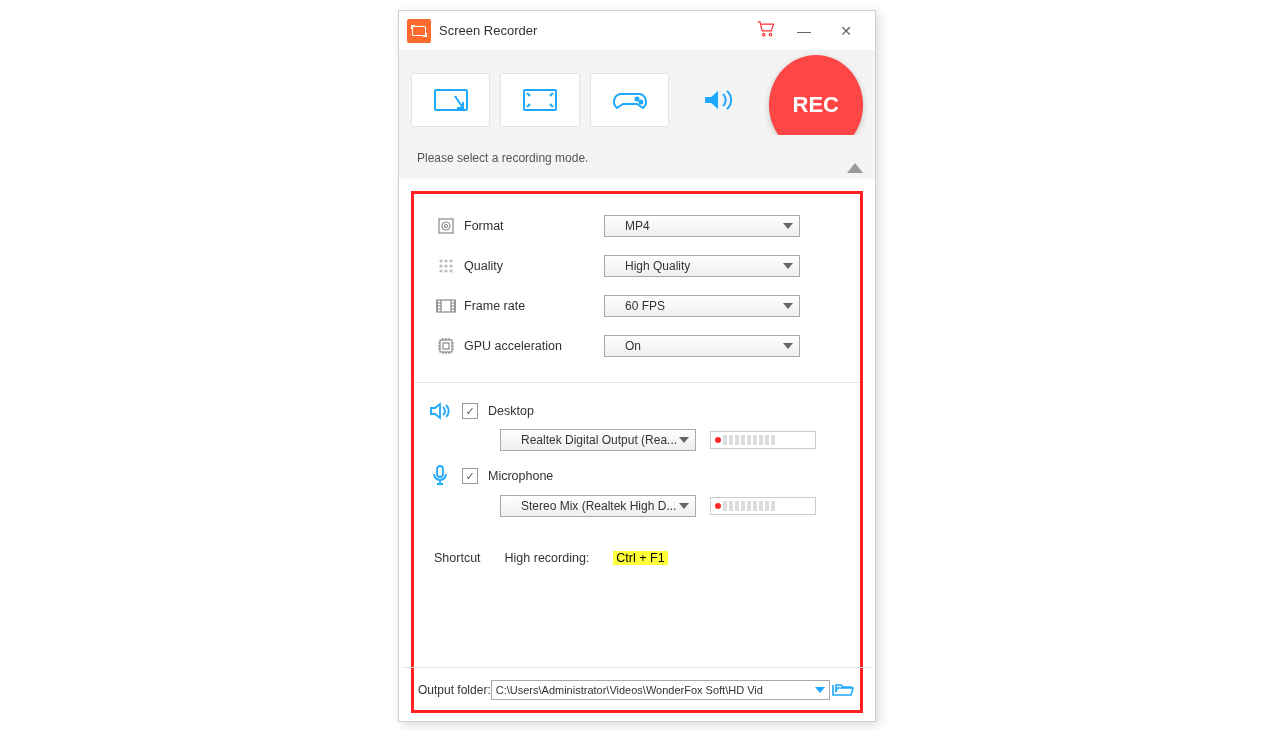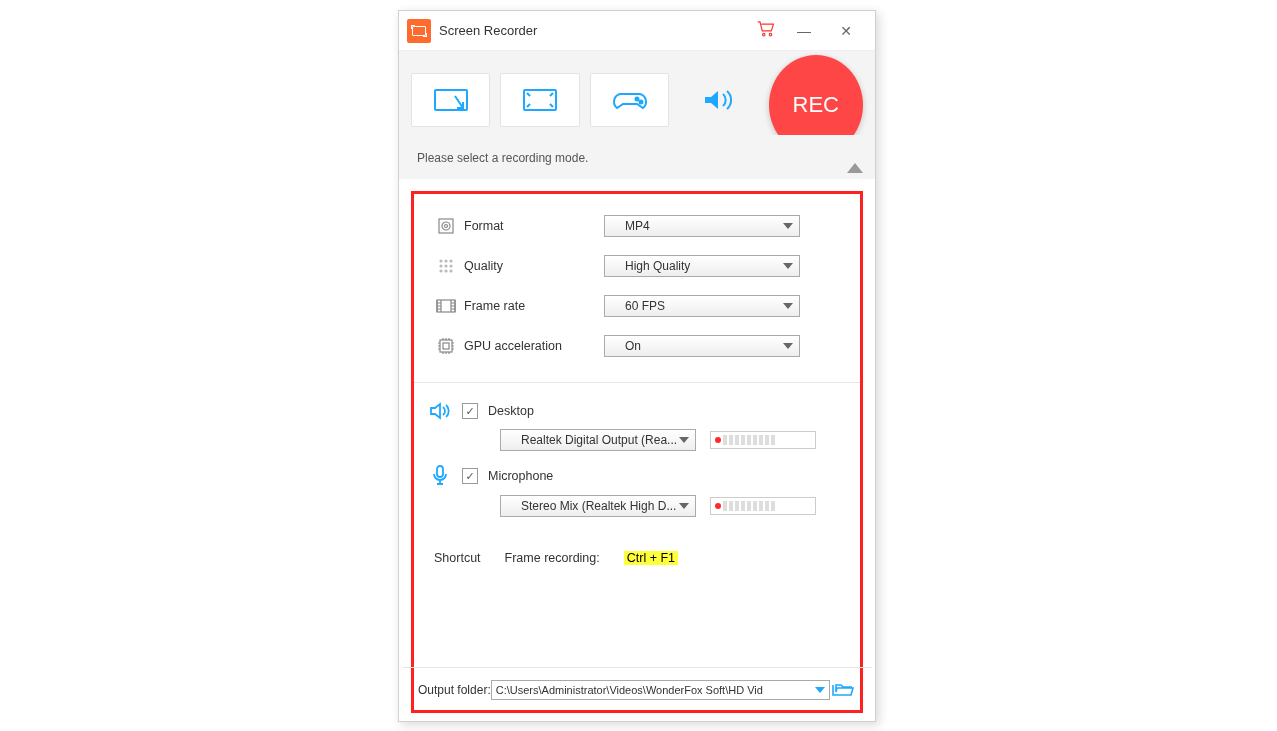--- a/index.html
+++ b/index.html
@@ -19,21 +19,21 @@
   .logo-inner::before, .logo-inner::after { content:""; position:absolute; width:3px; height:3px; border:1px solid #fff;}
   .logo-inner::before{ left:-2px; top:-2px; border-right:none; border-bottom:none;}
   .logo-inner::after{ right:-2px; bottom:-2px; border-left:none; border-top:none;}
   .title { font-size:13px; color:#333; flex:0 0 auto;}
   .spacer { flex:1; }
   .cart-icon { color:#ff3030; font-size:16px; padding:4px 8px; cursor:pointer;}
   .win-btn { width:42px; height:40px; display:flex; align-items:center; justify-content:center; color:#666; font-size:14px; cursor:pointer;}
   .mode-row { padding: 14px 12px 0 12px; display:flex; gap:10px; background:#f4f4f4; align-items:center;}
   .mode-btn { width:84px; height:54px; background:#fff; border:1px solid #e3e3e3; border-radius:2px; display:flex; align-items:center; justify-content:center; cursor:pointer;}
   .mode-btn svg { stroke:#1ea8ff; fill:none;}
-  .rec-btn { width:100px; height:100px; border-radius:50%; background:#ff4646; color:#fff; font-size:22px; font-weight:normal; display:flex; align-items:center; justify-content:center; cursor:pointer; margin-top:-10px; margin-bottom:-20px; box-shadow:0 2px 6px rgba(0,0,0,0.2);text-align:center;}
+  .rec-btn { width:100px; height:100px; border-radius:50%; background:#ff4646; color:#fff; font-size:22px; font-weight:bold; display:flex; align-items:center; justify-content:center; cursor:pointer; margin-top:-10px; margin-bottom:-20px; box-shadow:0 2px 6px rgba(0,0,0,0.2);text-align:center;}
   .hint-row { padding: 16px 18px 14px 18px; background:#f4f4f4; font-size:12px; color:#555; position:relative;}
   .collapse-tri { position:absolute; right:12px; bottom:6px; width:0; height:0; border-left:8px solid transparent; border-right:8px solid transparent; border-bottom:10px solid #999; cursor:pointer;}
   .settings { border:3px solid #ff2020; margin:12px 12px 8px 12px; padding: 14px 14px 10px 14px; flex:1; display:flex; flex-direction:column; gap:4px;}
   .row { display:flex; align-items:center; min-height:36px;}
   .row-icon { width:36px; display:flex; justify-content:center; color:#888;}
   .row-label { width:140px; font-size:12.5px; color:#333;}
   .select { flex:0 0 196px; height:22px; border:1px solid #aaa; background:#fff; display:flex; align-items:center; padding:0 6px; font-size:12px; color:#333; position:relative; cursor:pointer;}
   .select.grad { background:linear-gradient(#fff,#eee);padding-left:20px;}
   .select .arrow { margin-left:auto; width:0; height:0; border-left:5px solid transparent; border-right:5px solid transparent; border-top:6px solid #666;}
   .divider { height:1px; background:#e6e6e6; margin:14px -14px;}
@@ -240,21 +240,21 @@
             <span class="bar"></span>
             <span class="bar"></span>
             <span class="bar"></span>
             <span class="bar"></span>
           </div>
       </div>
     </div>
 
     <div class="shortcut-row">
       <span class="s-lbl">Shortcut</span>
-      <span class="s-lbl">Frame recording:</span>
+      <span class="s-lbl">High recording:</span>
       <span class="hl">Ctrl + F1</span>
     </div>
     <div style="flex:1"></div>
     <div class="footer" style="padding:0; margin:0 -14px;">
       <div class="divider2"></div>
       <div class="footer-row" style="padding:0 4px;">
         <span class="out-lbl">Output folder:</span>
         <div class="path-select">
           <span style="white-space:nowrap; overflow:hidden;">C:\Users\Administrator\Videos\WonderFox Soft\HD Vid</span>
           <span class="arrow"></span>

